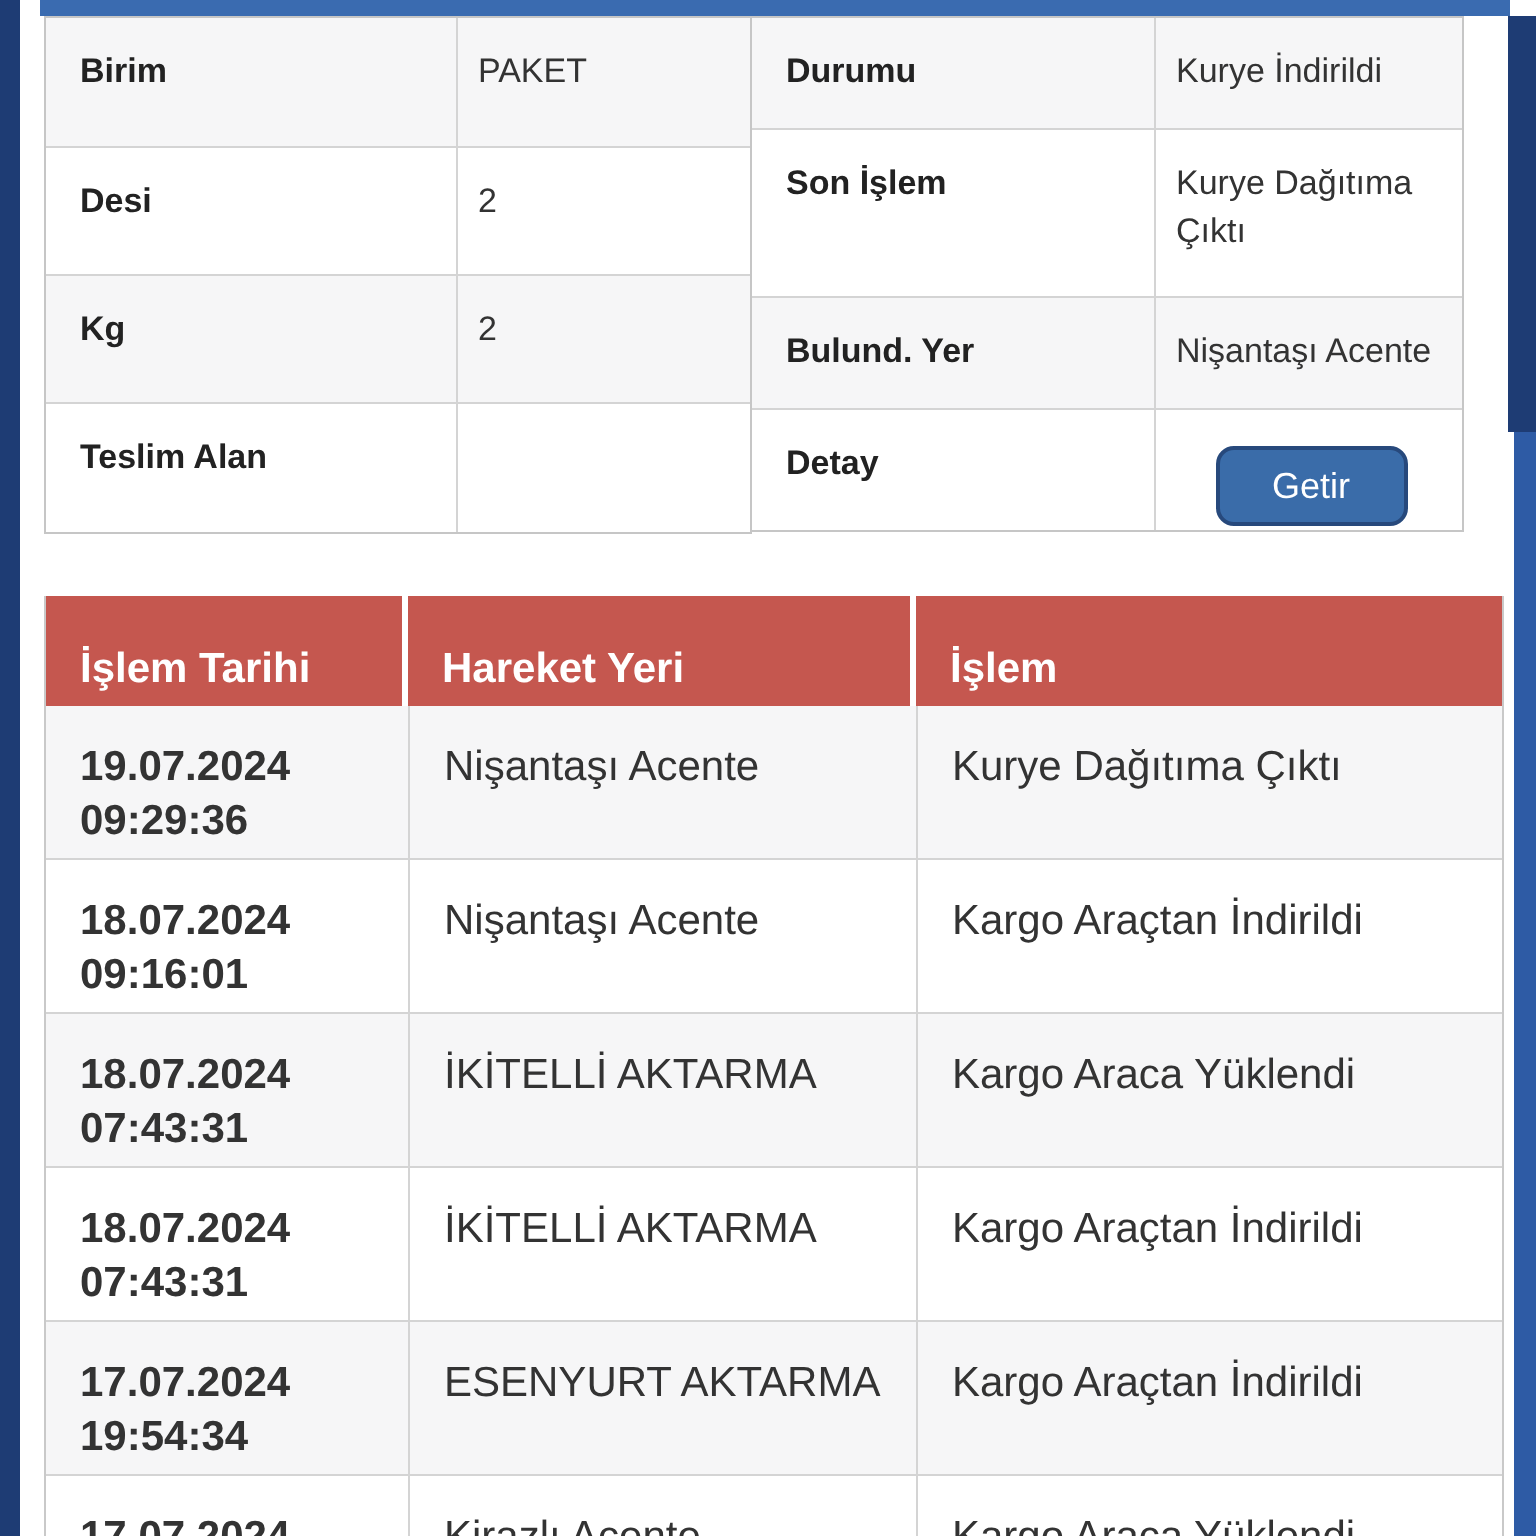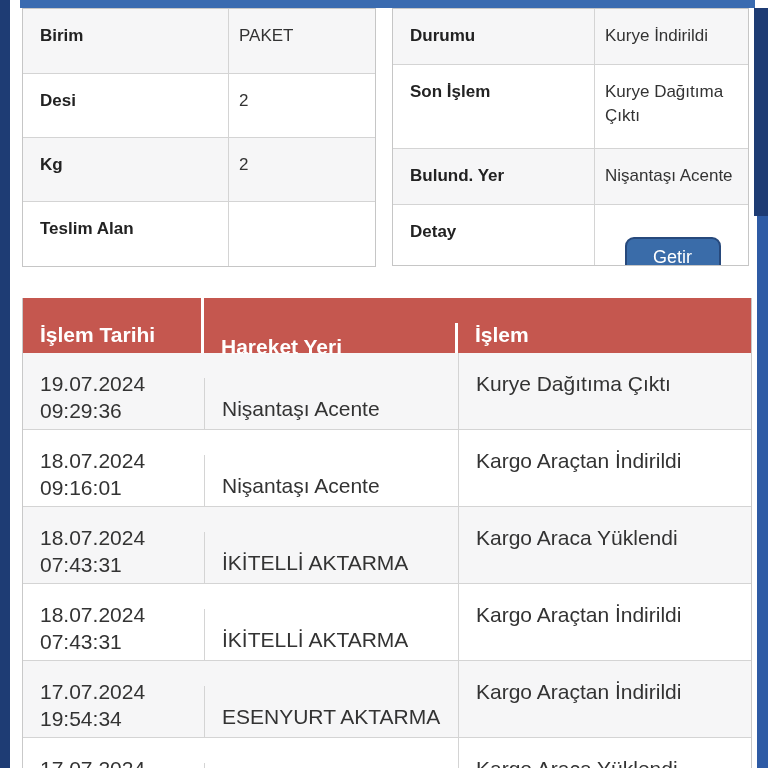--- a/index.html
+++ b/index.html
@@ -18,44 +18,44 @@
   .info-table .irow{display:flex;border-top:1px solid #d4d4d4;box-sizing:border-box;gap:24px;}
   .info-table .irow:first-child{border-top:none;}
   .info-table .irow:nth-child(odd){background:var(--row-stripe,#f6f6f7);}
   .icell{box-sizing:border-box;padding:15px 8px 0 17px;font-size:17px;line-height:24px;overflow:hidden;}
   .icell.label{font-weight:bold;color:#222;}
   .icell.value{padding-left:10px;color:#333;border-left:1px solid #d4d4d4;flex:1;}
   #info-left{left:22px;top:8px;width:354px;}
   #info-left .icell.label{width:181px;}
   #info-left .irow{height:64px;}
   #info-left .irow:last-child{height:65px;}
-  #info-right{left:392px;top:8px;width:357px;}
+  #info-right{left:375px;top:8px;width:357px;}
   #info-right .icell.label{width:177px;}
   .btn-getir{
     display:inline-block;min-width:96px;height:40px;box-sizing:border-box;
     background:var(--button-blue,#3a6ca9);border:2px solid var(--button-border,#27497c);
     border-radius:9px;color:#fff;font-size:18px;line-height:24px;text-align:center;
-    font-family:inherit;cursor:pointer;padding:0 14px;margin-top:14px;
+    font-family:inherit;cursor:pointer;padding:0 14px;
   }
   .detay-value{text-align:center;padding-top:18px;}
 
   
   .history{position:absolute;left:22px;top:298px;width:730px;background:#fff;
     border-left:1px solid #c9c9c9;border-right:1px solid #c9c9c9;box-sizing:border-box;}
   .hheader{display:flex;height:55px;background:var(--header-red,#c5574f);}
   .hheader .hcell{color:#fff;font-weight:bold;display:flex;align-items:center;border-left:none;}
   .hheader .hcell.c1,.hheader .hcell.c2{border-right:3px solid #fff;}
   .hrow{display:flex;height:76px;border-top:1px solid #d4d4d4;}
   .hrow:first-child{border-top:none;}
   .hrow:nth-child(odd){background:var(--row-stripe,#f6f6f7);}
   .hcell{box-sizing:border-box;padding:17px 8px 0 17px;font-size:21px;line-height:27px;}
   .hrow .hcell{border-left:1px solid #d4d4d4;}
-  .hrow .hcell.c1{border-left:none;}
+  .hrow .hcell.c1{border-left:none;font-weight:bold;}
   .hcell.c1{width:181px;}
-  .hcell.c2{width:254px;margin-top:25px;}
+  .hcell.c2{width:254px;}
   .hcell.c3{flex:1;}
   .date,.time{display:block;}
 </style>
 </head>
 <body>
 
 <div class="page">
   <div class="top-accent-bar"></div>
   <div class="edge-left"></div>
   <div class="scrollbar-track"></div>

